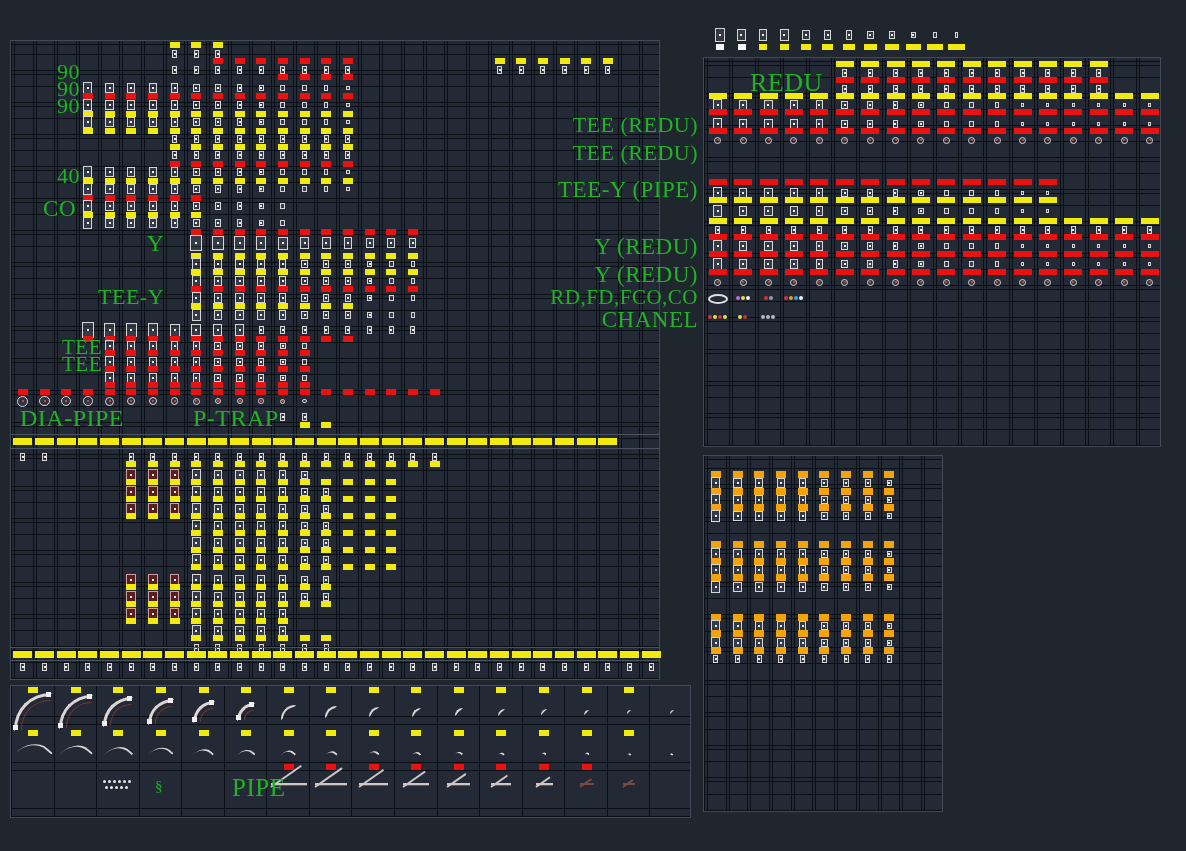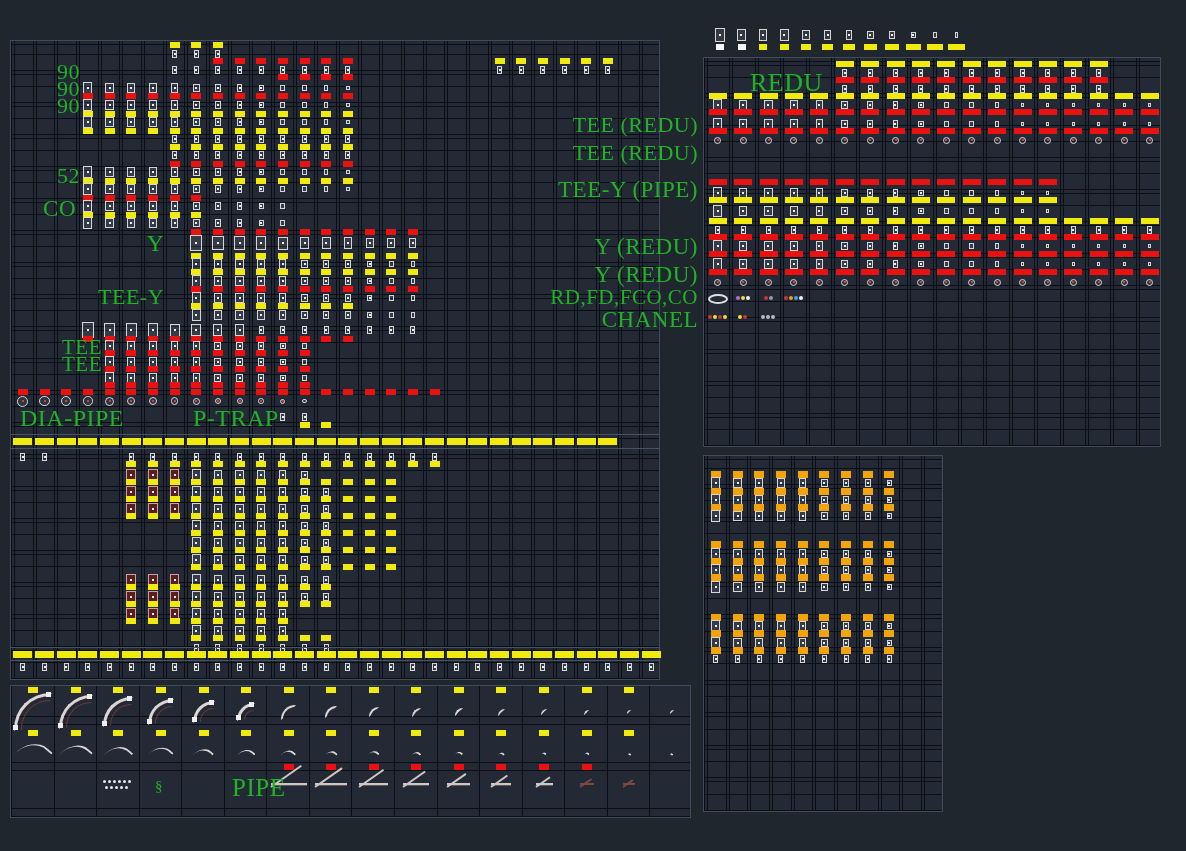--- a/index.html
+++ b/index.html
@@ -2634,21 +2634,21 @@
     <div class="mark" style="left: 927px; top: 44px; width: 16px; height: 6px; background: rgb(240, 234, 14);"></div>
     <div class="glyph" style="left: 954.525px; top: 32.3338px; width: 3.95px; height: 5.3325px;"></div>
     <div class="mark" style="left: 948.05px; top: 44px; width: 16.9px; height: 6px; background: rgb(240, 234, 14);"></div>
     <div class="guide" style="left: 10px; top: 434px; width: 650px;"></div>
     <div class="guide" style="left: 10px; top: 448px; width: 650px;"></div>
     <div class="guide" style="left: 10px; top: 647px; width: 650px;"></div>
     <div class="guide" style="left: 10px; top: 660px; width: 650px;"></div>
     <div class="cadlabel" style="left: 38px; top: 61px; width: 42px; font-size: 22px; text-align: right; z-index: 5;">90</div>
     <div class="cadlabel" style="left: 38px; top: 78px; width: 42px; font-size: 22px; text-align: right; z-index: 5;">90</div>
     <div class="cadlabel" style="left: 38px; top: 95px; width: 42px; font-size: 22px; text-align: right; z-index: 5;">90</div>
-    <div class="cadlabel" style="left: 38px; top: 165px; width: 42px; font-size: 22px; text-align: right; z-index: 5;">52</div>
+    <div class="cadlabel" style="left: 38px; top: 165px; width: 42px; font-size: 22px; text-align: right; z-index: 5;">40</div>
     <div class="cadlabel" style="left: 30px; top: 197px; width: 46px; font-size: 23px; text-align: right; z-index: 5;">CO</div>
     <div class="cadlabel" style="left: 128px; top: 232px; width: 36px; font-size: 23px; text-align: right; z-index: 5;">Y</div>
     <div class="cadlabel" style="left: 98px; top: 286px; width: 66px; font-size: 22px; text-align: right; z-index: 5;">TEE-Y</div>
     <div class="cadlabel" style="left: 58px; top: 337px; width: 44px; font-size: 21px; text-align: right; z-index: 5;">TEE</div>
     <div class="cadlabel" style="left: 58px; top: 354px; width: 44px; font-size: 21px; text-align: right; z-index: 5;">TEE</div>
     <div class="cadlabel" style="left: 20px; top: 406px; width: 130px; font-size: 24px; text-align: left; z-index: 5;">DIA-PIPE</div>
     <div class="cadlabel" style="left: 193px; top: 406px; width: 110px; font-size: 24px; text-align: left; z-index: 5;">P-TRAP</div>
     <div class="cadlabel" style="left: 232px; top: 775px; width: 70px; font-size: 25px; text-align: left; z-index: 5;">PIPE</div>
     <div class="cadlabel" style="left: 750px; top: 70px; width: 90px; font-size: 26px; text-align: left; z-index: 5;">REDU</div>
     <div class="cadlabel" style="left: 560px; top: 114px; width: 138px; font-size: 22px; text-align: right; z-index: 5;">TEE (REDU)</div>

